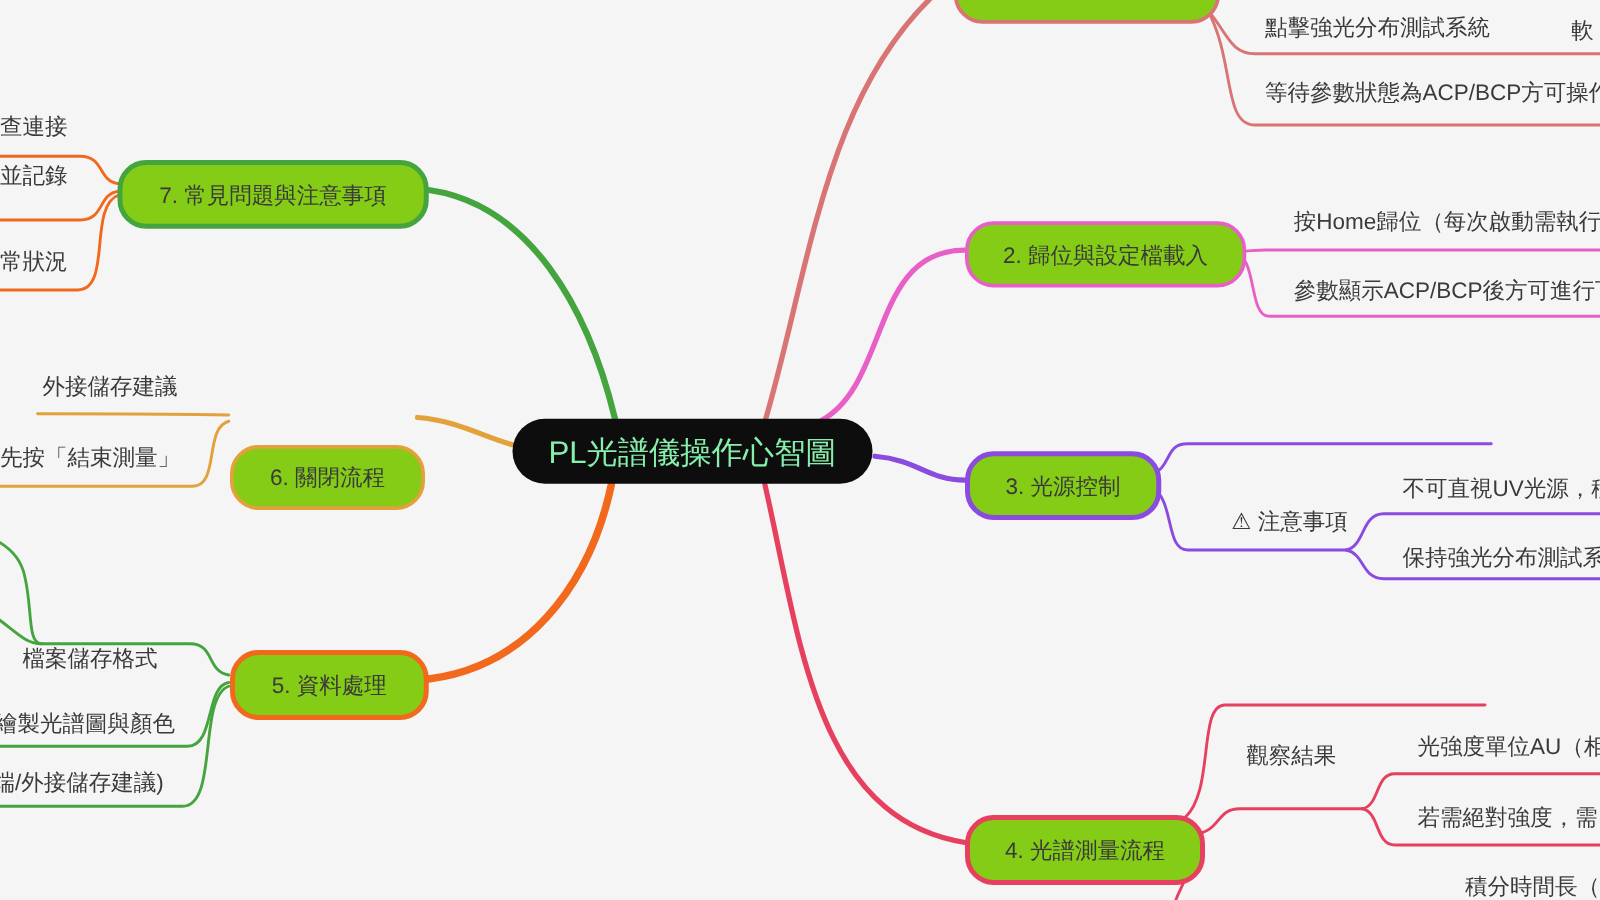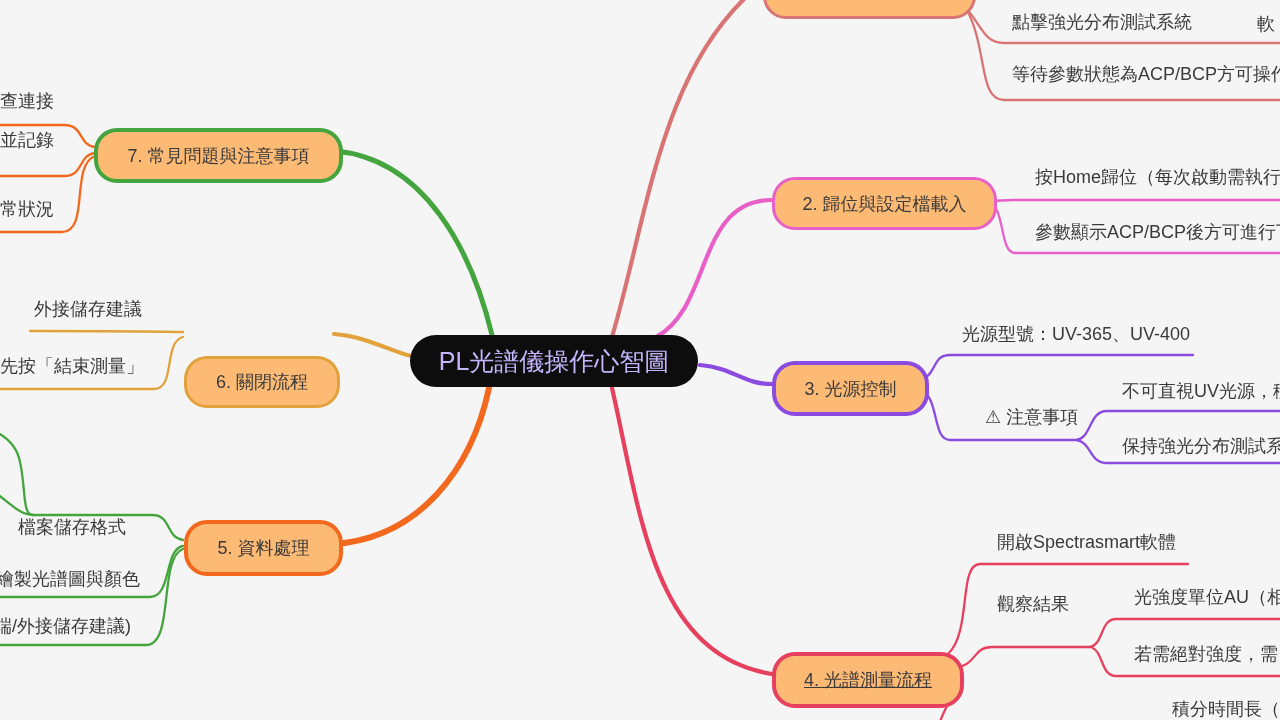--- a/index.html
+++ b/index.html
@@ -9,28 +9,28 @@
     font-family:"Liberation Sans","DejaVu Sans",sans-serif;
   }
   #stage{position:absolute;inset:0;width:1280px;height:720px;}
   svg.links{position:absolute;left:0;top:0;z-index:1;}
   svg.links path{fill:none;stroke-linecap:round;}
   .mainlink{stroke-width:4.2px;}
   .mainlink.thick{stroke-width:6px;}
   .mainlink.mid{stroke-width:5px;}
   .childlink{stroke-width:2.3px;}
   .node{
-    position:absolute;z-index:2;background:#fdba74;
+    position:absolute;z-index:2;background:#84cc16;
     border:3px solid #999;border-radius:23px;
     display:flex;align-items:center;justify-content:center;
     font-size:18px;color:#3a3a3a;white-space:nowrap;
   }
   .node.bold-border{border-width:4px;}
   .node.center{
-    background:#0d0d0d;border:none;color:#c4b5fd;
+    background:#0d0d0d;border:none;color:#86efac;
     font-size:25px;border-radius:27px;z-index:3;
   }
   .leaf{
     position:absolute;z-index:2;white-space:nowrap;
     font-size:18px;line-height:24px;color:#3a3a3a;
   }
 </style>
 </head>
 <body>
 
@@ -114,21 +114,21 @@
   </div>
 
   <div class="node" style="left: 772px; top: 177px; width: 219px; height: 47px; border-color: rgb(232, 95, 200);">
     <span>2. 歸位與設定檔載入</span>
   </div>
 
   <div class="node bold-border" style="left: 772px; top: 361px; width: 149px; height: 47px; border-color: rgb(139, 75, 224);">
     <span>3. 光源控制</span>
   </div>
 
-  <div class="node bold-border" style="left: 772px; top: 652px; width: 184px; height: 48px; border-color: rgb(230, 64, 94); text-decoration: underline;">
+  <div class="node bold-border" style="left: 772px; top: 652px; width: 184px; height: 48px; border-color: rgb(230, 64, 94);">
     <span>4. 光譜測量流程</span>
   </div>
 
   <div class="node bold-border" style="left: 184px; top: 520px; width: 151px; height: 48px; border-color: rgb(242, 104, 29);">
     <span>5. 資料處理</span>
   </div>
 
   <div class="node" style="left: 184px; top: 311px; width: 150px; height: 46px; border-color: rgb(226, 161, 59); margin-top: 45px;">
     <span>6. 關閉流程</span>
   </div>
@@ -137,26 +137,24 @@
     <span>7. 常見問題與注意事項</span>
   </div>
 
   <span class="leaf" style="left:1012px;top:10px;">點擊強光分布測試系統</span>
   <span class="leaf" style="left:1257px;top:12px;">軟</span>
   <span class="leaf" style="left:1012px;top:62px;">等待參數狀態為ACP/BCP方可操作</span>
 
   <span class="leaf" style="left:1035px;top:165px;">按Home歸位（每次啟動需執行</span>
   <span class="leaf" style="left:1035px;top:220px;">參數顯示ACP/BCP後方可進行下</span>
 
-  <span class="leaf" style="left:962px;top:322px;">光源型號：UV-365、UV-400</span>
   <span class="leaf" style="left:985px;top:405px;">⚠ 注意事項</span>
   <span class="leaf" style="left:1122px;top:379px;">不可直視UV光源，移</span>
   <span class="leaf" style="left:1122px;top:434px;">保持強光分布測試系</span>
 
-  <span class="leaf" style="left:997px;top:530px;">開啟Spectrasmart軟體</span>
   <span class="leaf" style="left:997px;top:592px;">觀察結果</span>
   <span class="leaf" style="left:1134px;top:585px;">光強度單位AU（相</span>
   <span class="leaf" style="left:1134px;top:642px;">若需絕對強度，需</span>
   <span class="leaf" style="left:1172px;top:697px;">積分時間長（</span>
 
   <span class="leaf" style="left:18px;top:482px;margin-top:33px;">檔案儲存格式</span>
   <span class="leaf" style="left:-4px;top:567px;">繪製光譜圖與顏色</span>
   <span class="leaf" style="left:-6px;top:614px;">端/外接儲存建議)</span>
 
   <span class="leaf" style="left:34px;top:297px;">外接儲存建議</span>

